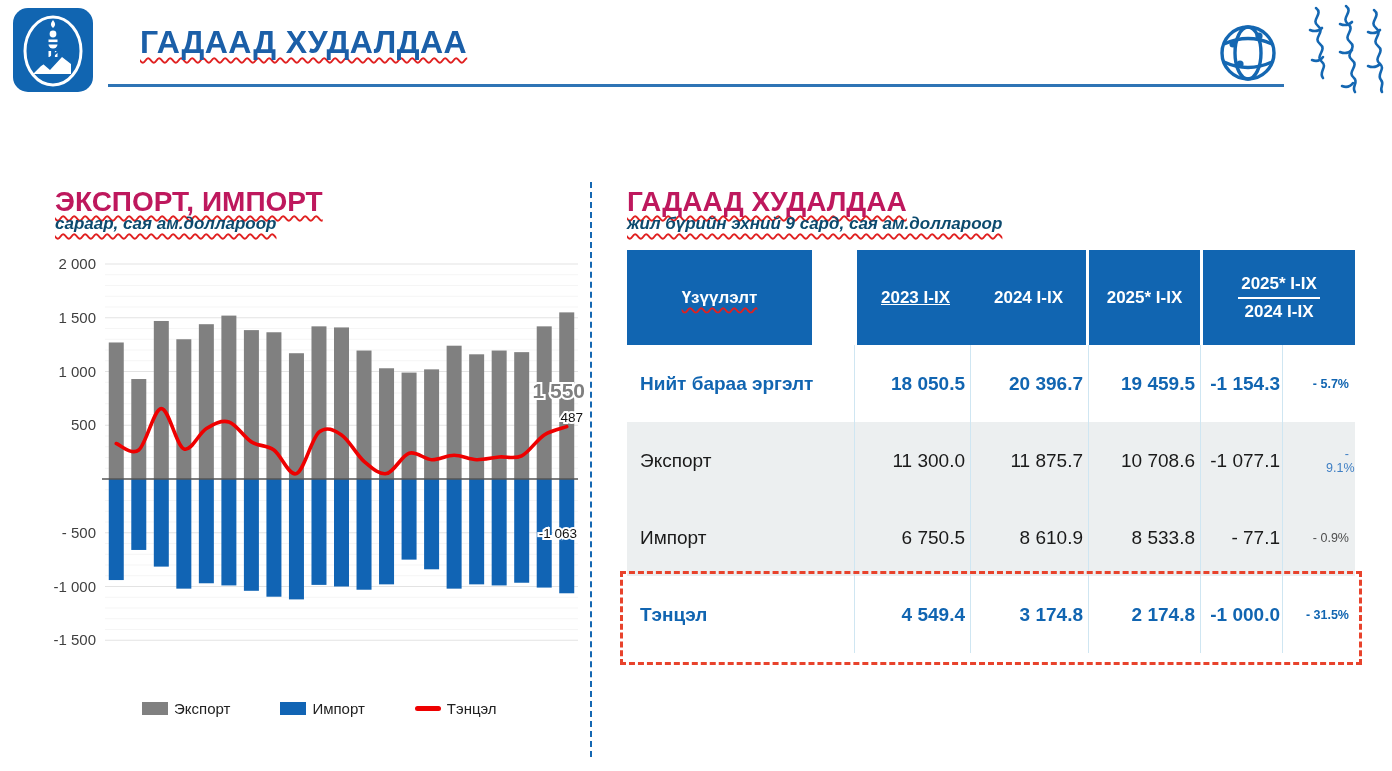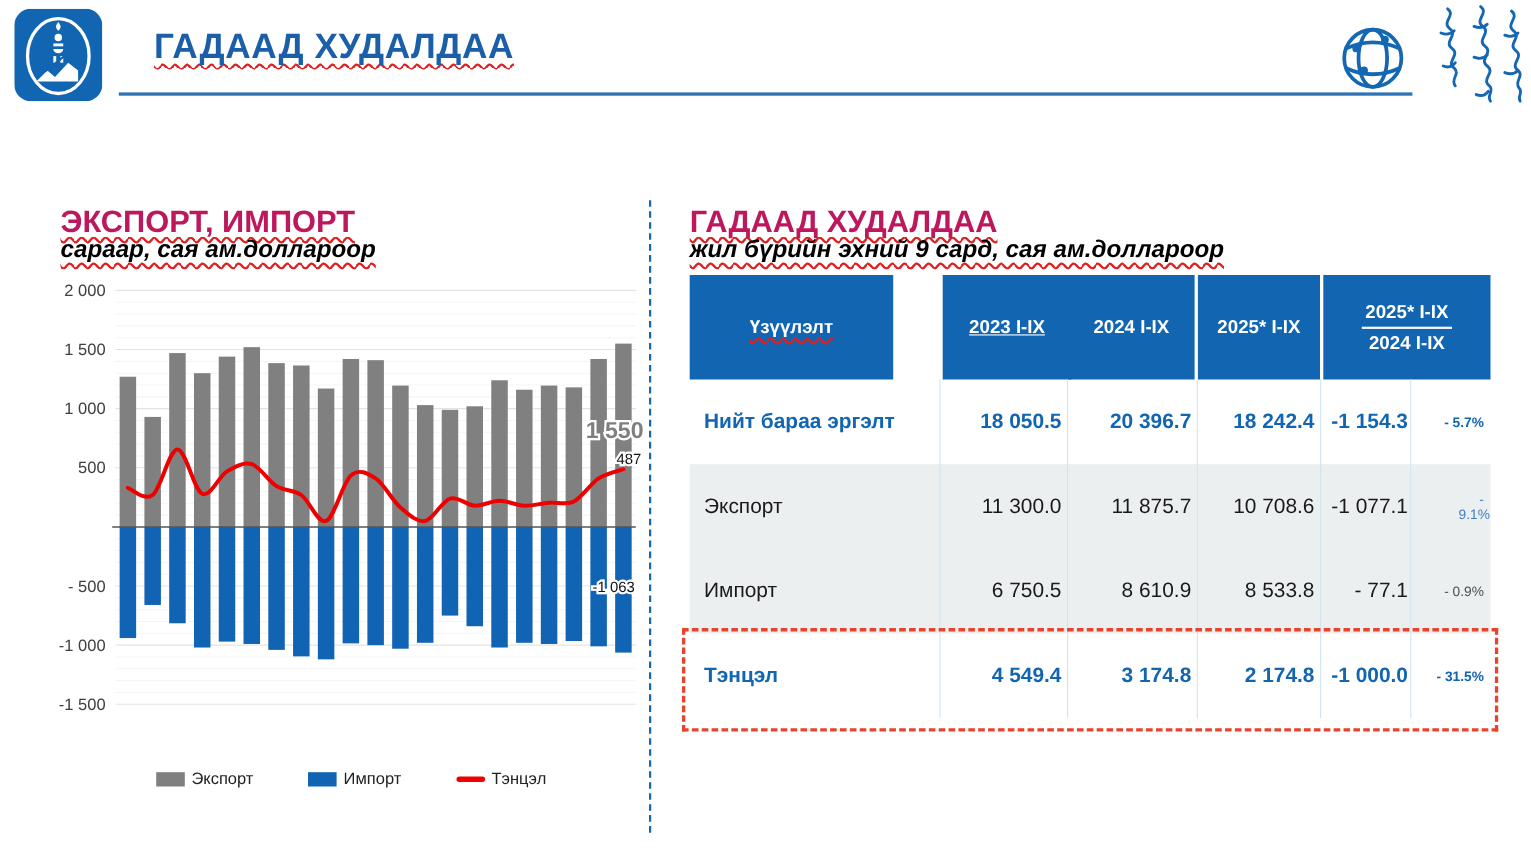--- a/index.html
+++ b/index.html
@@ -17,21 +17,21 @@
   .mn-script{position:absolute;left:1302px;top:2px;}
   .headline{position:absolute;left:140px;top:100px;width:1080px;margin:0;
             font-size:19.5px;font-weight:bold;line-height:1.47;}
   .headline .blue{color:#1B5FA8;}
   .headline .red{color:#E82127;}
   
   .divider{position:absolute;left:590px;top:182px;height:575px;width:0;
            border-left:2px dashed #1467B2;}
   
   .sec-title{position:absolute;margin:0;font-size:28px;font-weight:bold;color:#be185d;}
-  .sec-sub{position:absolute;margin:0;font-size:22px;font-weight:bold;font-style:italic;color:#000000;}
+  .sec-sub{position:absolute;margin:0;font-size:17px;font-weight:bold;font-style:italic;color:#0c4a6e;}
   .lt{left:55px;top:186px;} .ls{left:55px;top:214px;}
   .rt{left:627px;top:186px;} .rs{left:627px;top:214px;}
   .chart-wrap{position:absolute;left:40px;top:247px;width:548px;height:415px;}
   .legend{position:absolute;left:142px;top:700px;display:flex;gap:50px;align-items:center;
           font-size:15px;color:#222;}
   .legend-item{display:flex;align-items:center;gap:6px;}
   .legend-swatch{width:26px;height:13px;display:inline-block;}
   .legend-line{width:26px;height:5px;border-radius:3px;display:inline-block;}
   
   .tablebox{position:absolute;left:627px;top:250px;width:728px;height:412px;}
@@ -243,21 +243,21 @@
         <span class="top">2025* I-IX</span>
         <span class="bot">2024  I-IX</span>
       </span>
     </div>
 
     <div class="trows">
       <div class="trow strong">
         <div class="c-label">Нийт бараа эргэлт</div>
         <div class="c-num">18 050.5</div>
         <div class="c-num">20 396.7</div>
-        <div class="c-num">18 242.4</div>
+        <div class="c-num">19 459.5</div>
         <div class="c-diff">-1 154.3</div>
         <div class="c-pct pct-strong">- 5.7%</div>
       </div>
       <div class="trow plain gray">
         <div class="c-label">Экспорт</div>
         <div class="c-num">11 300.0</div>
         <div class="c-num">11 875.7</div>
         <div class="c-num">10 708.6</div>
         <div class="c-diff">-1 077.1</div>
         <div class="c-pct pct-blue">- 9.1%</div>

